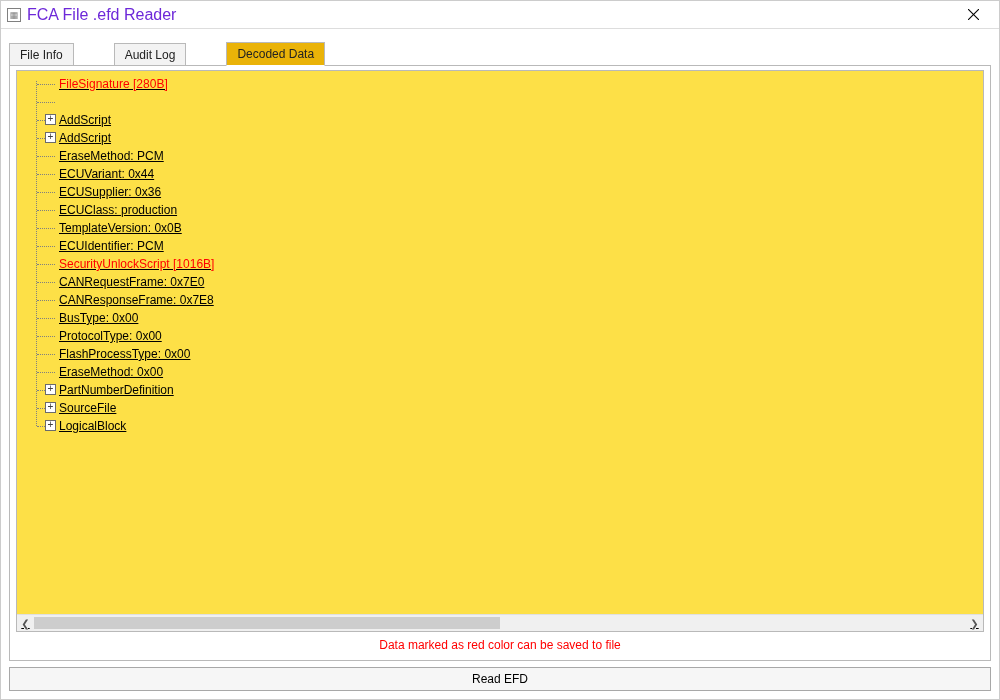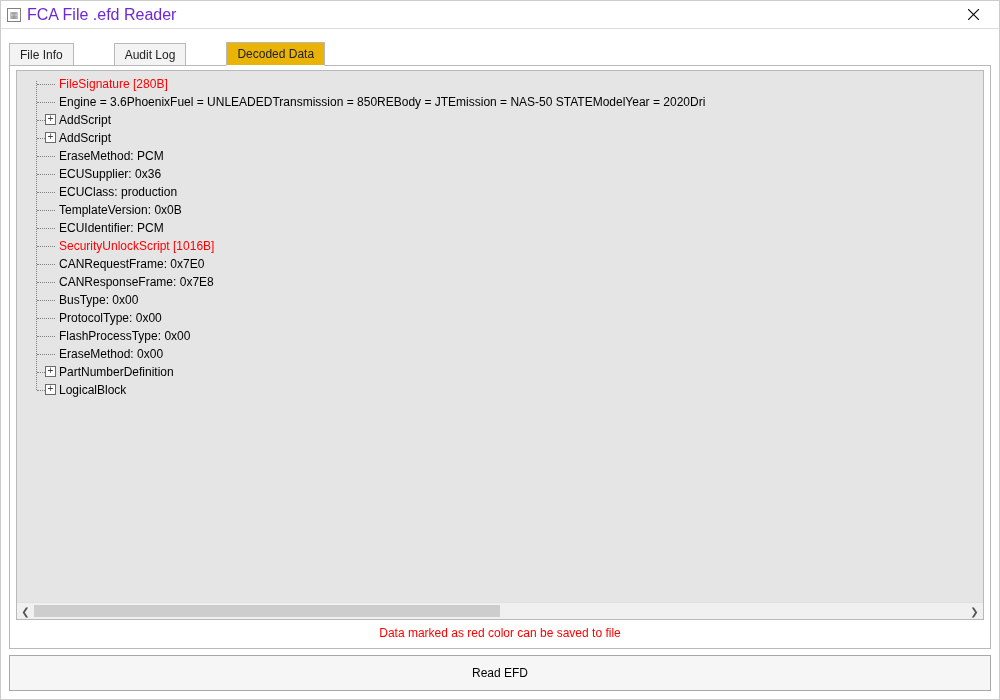--- a/index.html
+++ b/index.html
@@ -71,22 +71,22 @@
     flex: 1;
     display: flex; flex-direction: column;
     background: #fff;
     padding: 4px 6px 6px 6px;
     position: relative;
   }
   .tree-container {
     flex: 1;
     border: 1px solid #b9b9b9;
     overflow: hidden;
-    background: #e5e5e5;
-    display: flex; flex-direction: column;
+    background: #fde047;
+    display: flex; flex-direction: column; text-decoration: underline;
   }
   .tree-scroll {
     flex: 1;
     overflow: hidden;
     padding: 4px 2px 2px 2px;
     white-space: nowrap;
   }
   .tree-row {
     display: flex; align-items: center;
     height: 18px;
@@ -159,21 +159,21 @@
     text-align: center;
     color: #ff0000;
     padding: 6px 0 2px 0;
     font-size: 12px;
   }
   .read-btn-wrap {
     padding-top: 6px;
   }
   .read-btn {
     width: 100%;
-    height: 36px;
+    height: 24px;
     border: 1px solid #a8a8a8;
     background: #f6f6f6;
     font-family: inherit;
     font-size: 12px;
     cursor: pointer;
   }
 </style>
 </head>
 <body>
 
@@ -204,40 +204,43 @@
         <div class="tree-scroll">
           <div class="tree" id="tree-root">
             <div class="vline" style="bottom: 9px;"></div>
 
           <div class="tree-row">
                 <span class="hline-stub"></span>
                 <span class="node-label red">FileSignature [280B]</span>
               </div>
               <div class="tree-row">
                 <span class="hline-stub"></span>
-                <span class="node-label">Engine = 3.6PhoenixFuel = UNLEADEDTransmission = 850REBody = JTEmission = NAS-50 STATEModelYear = 2020Dri</span>
               </div>
               <div class="tree-row has-toggle">
                 <span class="hline-stub">
                   <span class="toggle-box plus"></span>
                 </span>
                 <span class="node-label">AddScript</span>
               </div>
               <div class="tree-row has-toggle">
                 <span class="hline-stub">
                   <span class="toggle-box plus"></span>
                 </span>
                 <span class="node-label">AddScript</span>
               </div>
               <div class="tree-row">
                 <span class="hline-stub"></span>
                 <span class="node-label">EraseMethod: PCM</span>
               </div>
               <div class="tree-row">
                 <span class="hline-stub"></span>
+                <span class="node-label">ECUVariant: 0x44</span>
+              </div>
+              <div class="tree-row">
+                <span class="hline-stub"></span>
                 <span class="node-label">ECUSupplier: 0x36</span>
               </div>
               <div class="tree-row">
                 <span class="hline-stub"></span>
                 <span class="node-label">ECUClass: production</span>
               </div>
               <div class="tree-row">
                 <span class="hline-stub"></span>
                 <span class="node-label">TemplateVersion: 0x0B</span>
               </div>
@@ -271,20 +274,26 @@
               </div>
               <div class="tree-row">
                 <span class="hline-stub"></span>
                 <span class="node-label">EraseMethod: 0x00</span>
               </div>
               <div class="tree-row has-toggle">
                 <span class="hline-stub">
                   <span class="toggle-box plus"></span>
                 </span>
                 <span class="node-label">PartNumberDefinition</span>
+              </div>
+              <div class="tree-row has-toggle">
+                <span class="hline-stub">
+                  <span class="toggle-box plus"></span>
+                </span>
+                <span class="node-label">SourceFile</span>
               </div>
               <div class="tree-row has-toggle">
                 <span class="hline-stub">
                   <span class="toggle-box plus"></span>
                 </span>
                 <span class="node-label">LogicalBlock</span>
               </div>
             </div>
         </div>
         <div class="hscrollbar">

